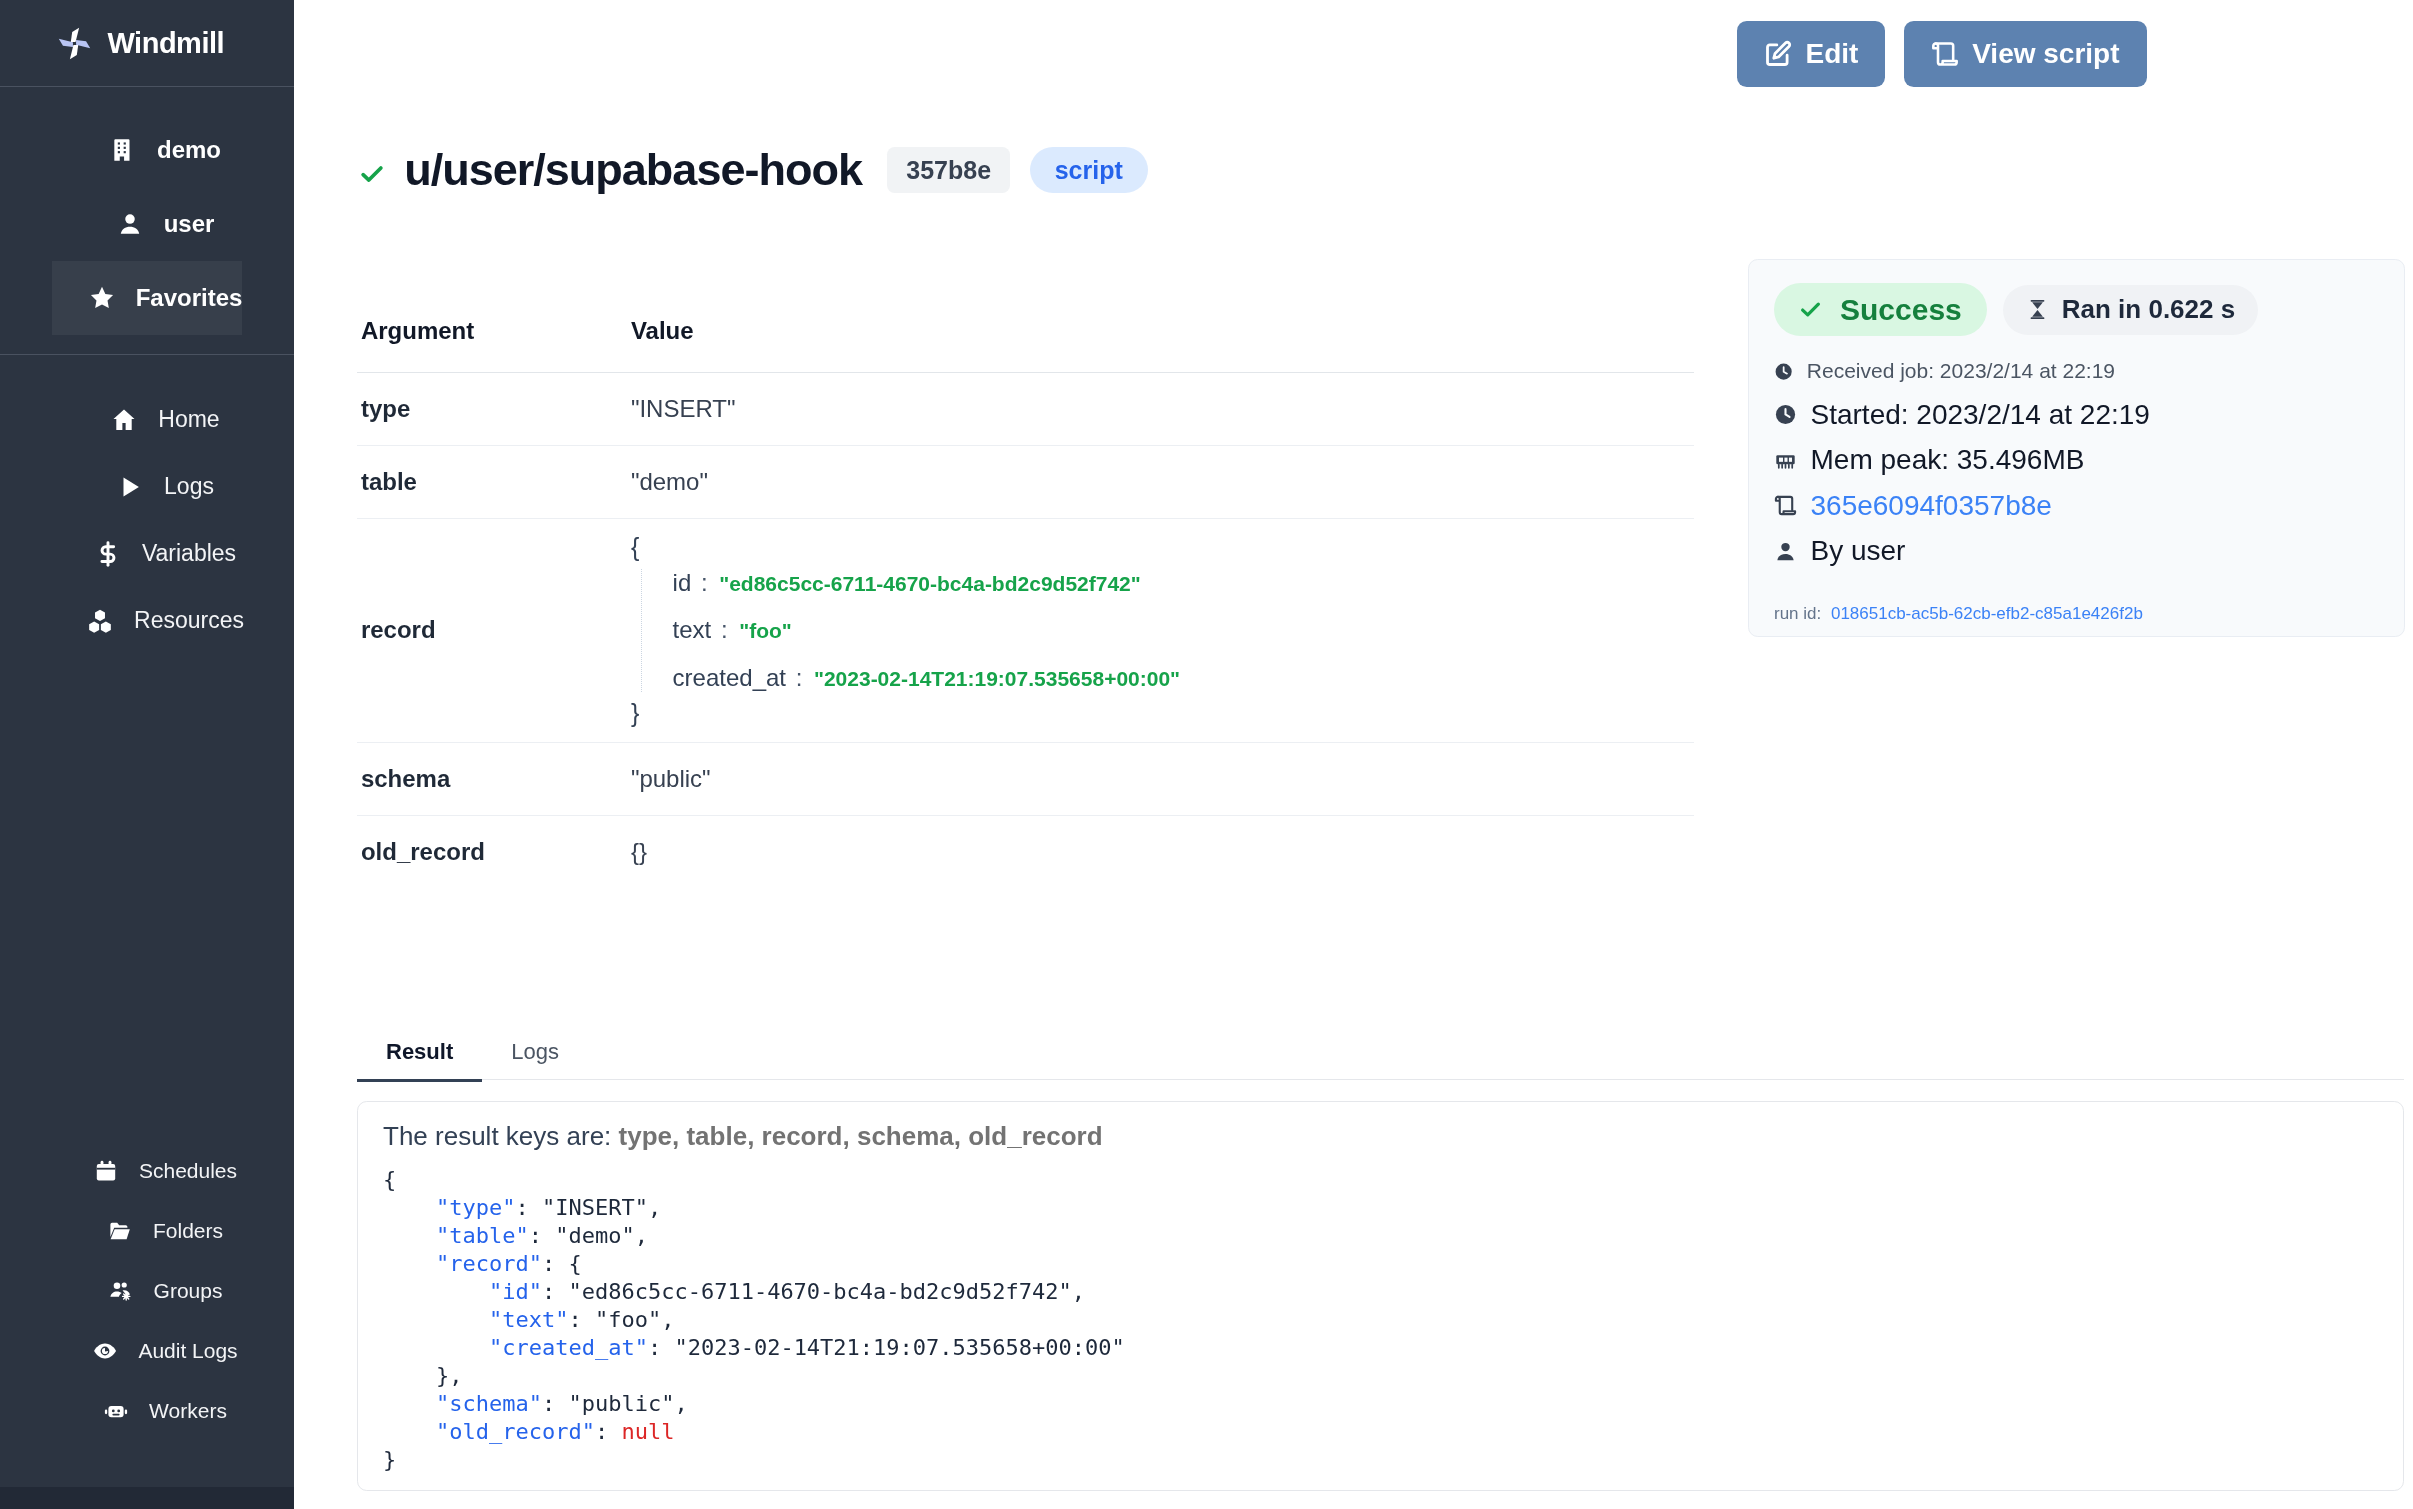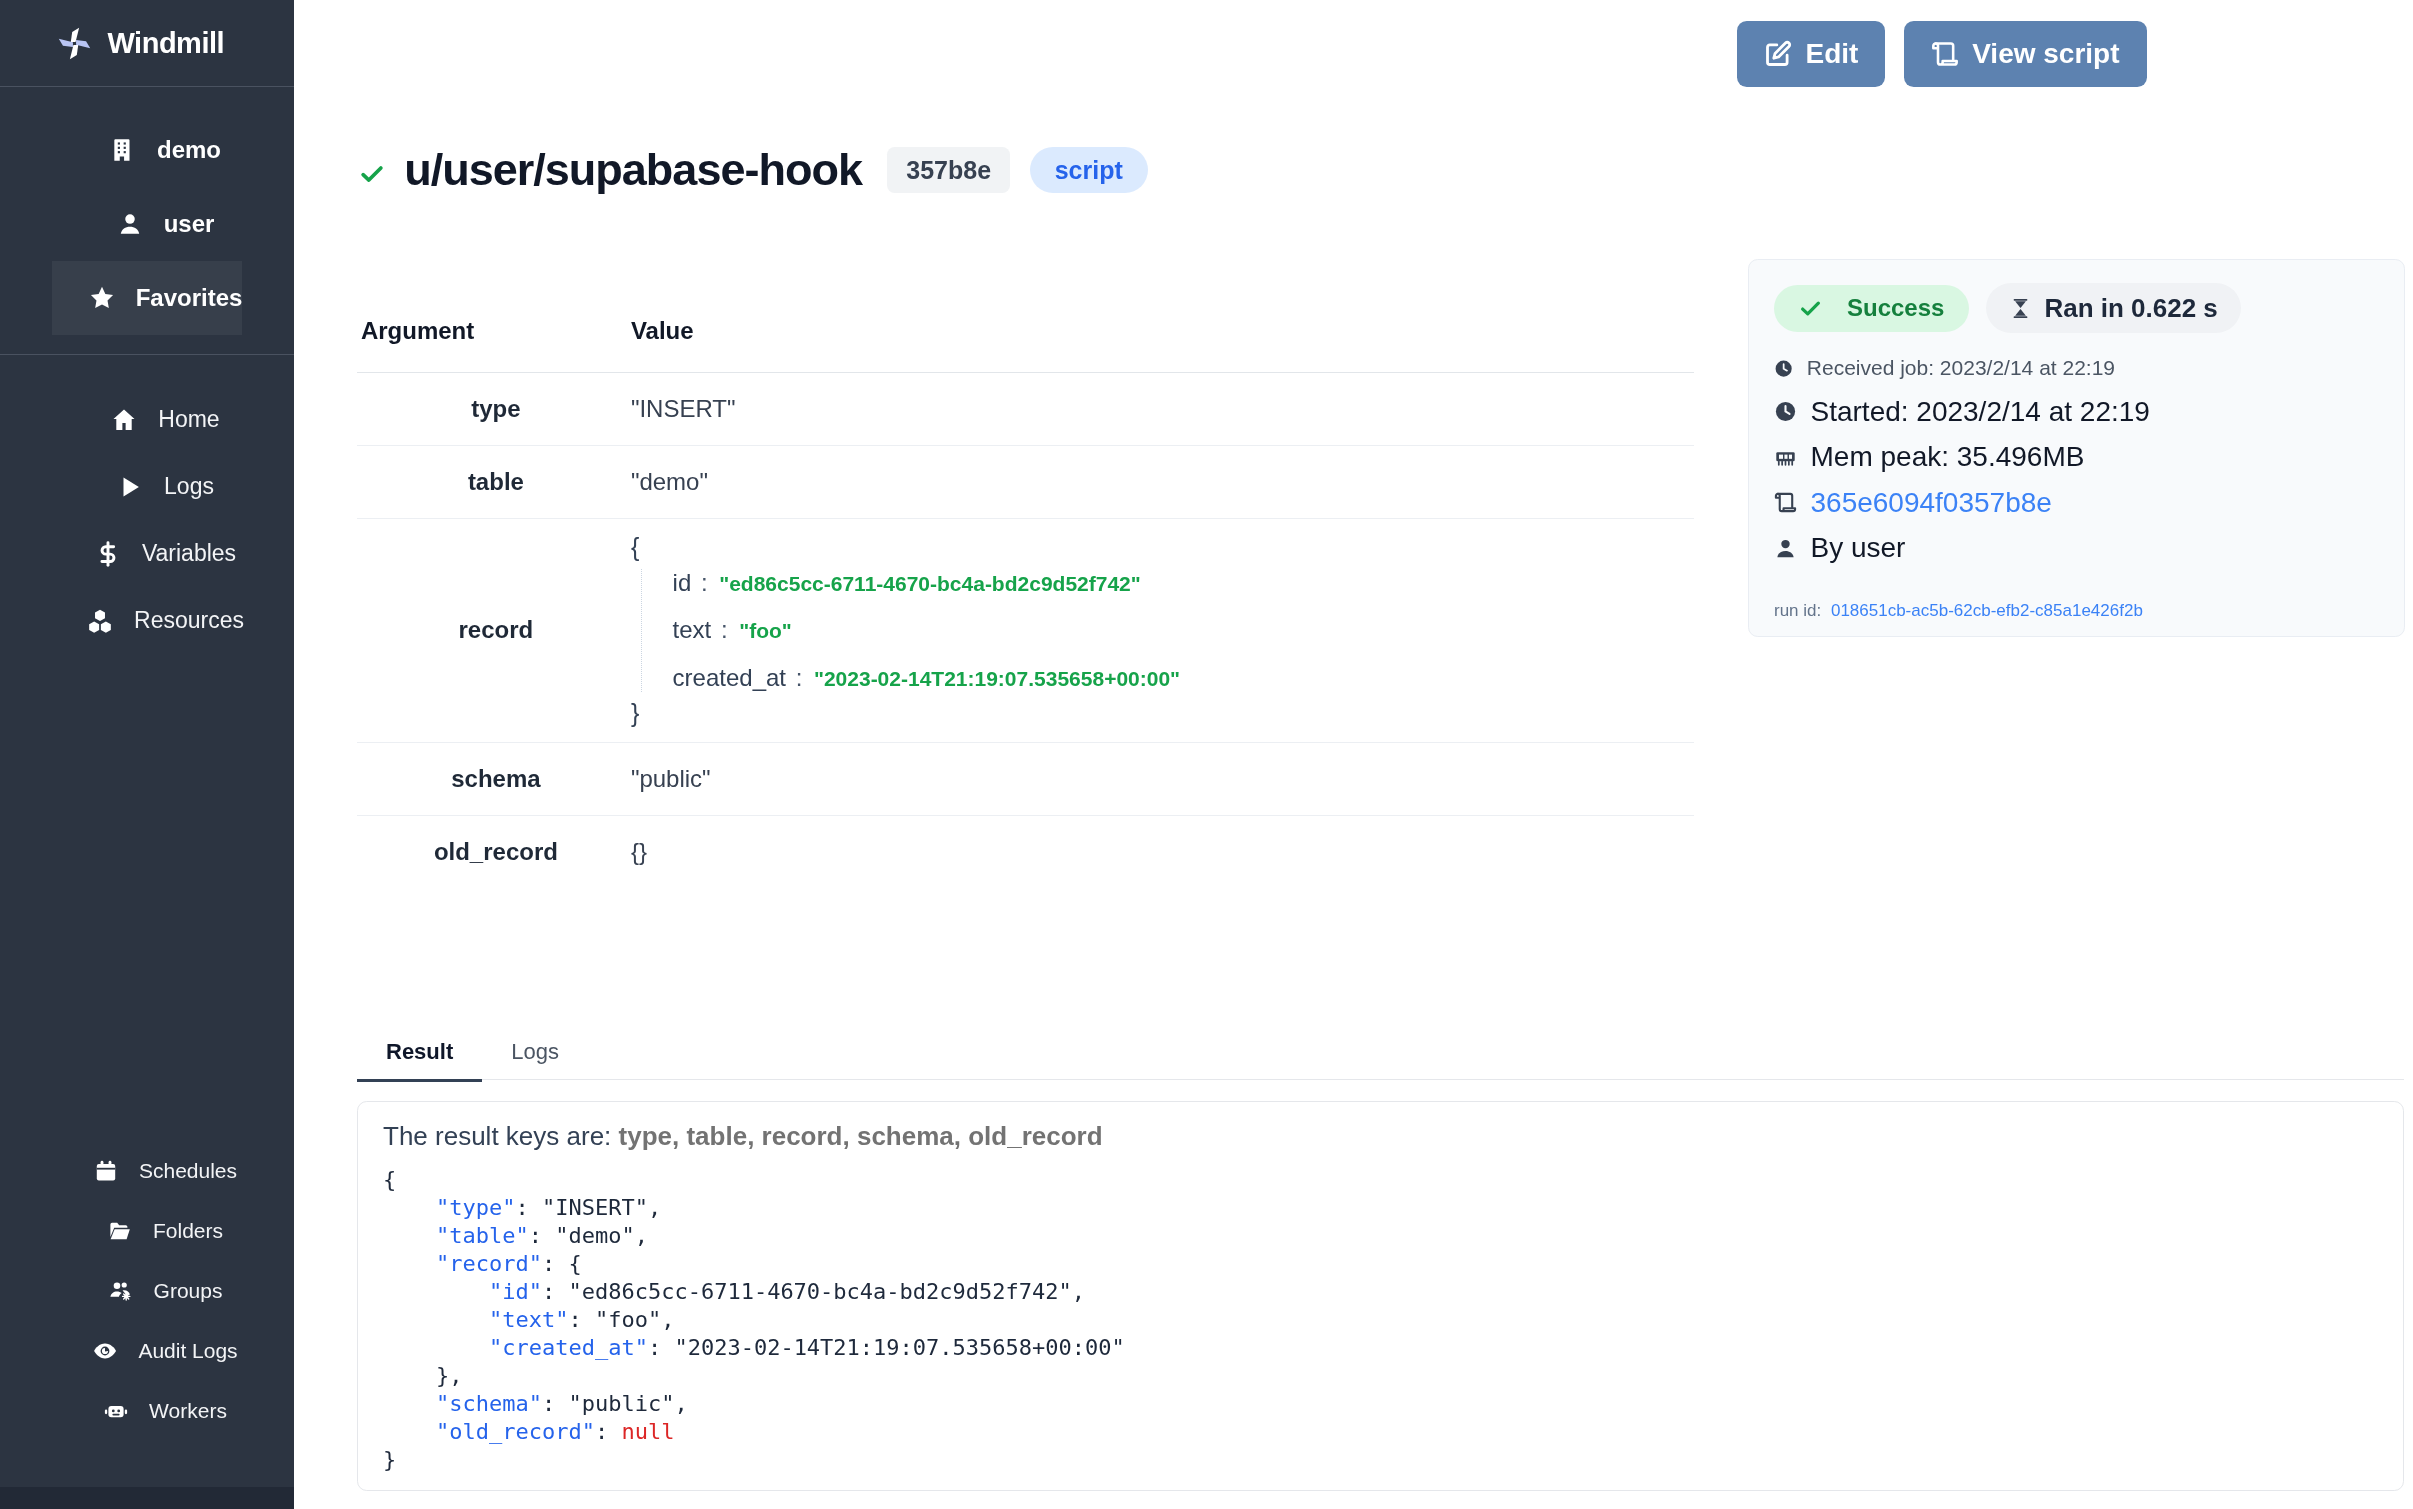--- a/index.html
+++ b/index.html
@@ -46,38 +46,38 @@
   .badge-type{background:#dbeafe;color:#2563eb;font-weight:700;font-size:25px;
               padding:8.7px 25px;border-radius:965px;}
 
   
   .args{position:absolute;left:357px;top:290px;width:1337px;font-size:24px;}
   .args-head{display:flex;align-items:center;height:82px;border-bottom:1px solid #e2e6ea;
              font-weight:700;color:#111827;}
   .col-arg{width:270px;padding-left:3.9px;flex:none;}
   .arg-row{display:flex;align-items:center;min-height:72px;border-bottom:1px solid #eceff3;color:#374151;}
   .arg-row:last-child{border-bottom:none;}
-  .arg-name{width:270px;flex:none;font-weight:700;color:#1f2937;padding-left:3.9px;text-align:center;}
+  .arg-name{width:270px;flex:none;font-weight:700;color:#1f2937;padding-left:3.9px;}
   .arg-value{flex:1;}
   .row-record{padding:13.5px 0;}
   .json-view{color:#334155;}
   .jv-brace{color:#334155;font-size:25px;}
   .jv-children{margin-left:9.7px;border-left:1.9px dotted #cbd5e1;padding-left:31px;
                margin-top:7.7px;margin-bottom:7.7px;display:flex;flex-direction:column;gap:19.3px;}
   .jv-entry{display:flex;align-items:baseline;}
   .jv-key{color:#334155;}
   .jv-colon{color:#475569;margin:0 11.6px 0 9.7px;}
   .jv-val{color:#16a34a;font-weight:700;font-size:21px;}
 
   
   .run-panel{position:absolute;left:1748px;top:259px;width:657px;height:378px;box-sizing:border-box;
              background:#f8fafc;border:1px solid #e9edf3;border-radius:9.7px;padding:23px 25px;}
   .badges{display:flex;align-items:center;gap:16.4px;}
-  .badge-success{display:flex;align-items:center;gap:25px;background:#d9f7e2;color:#15803d;
-                 font-weight:700;font-size:24px;padding:9.7px 25px;border-radius:965px;}
+  .badge-success{display:flex;align-items:center;gap:18px;background:#d9f7e2;color:#15803d;
+                 font-weight:700;font-size:30px;padding:9.7px 25px;border-radius:965px;}
   .badge-success .p-icon{color:#16a34a;}
   .badge-duration{display:flex;align-items:center;gap:12.6px;background:#f0f2f5;color:#1e293b;
                   font-weight:600;font-size:26px;padding:9.7px 23px;border-radius:965px;}
   .p-icon{width:23px;height:23px;display:inline-flex;color:#374151;flex:none;}
   .p-icon svg{width:100%;height:100%;}
   .p-icon.sm{width:19.3px;height:19.3px;}
   .info{margin-top:23px;display:flex;flex-direction:column;}
   .info-row{display:flex;align-items:center;gap:13.5px;}
   .row-received{font-size:21px;color:#4b5563;margin-bottom:15.4px;}
   .row-started,.row-mem,.row-by{font-size:28px;color:#111827;margin-bottom:13.5px;}

